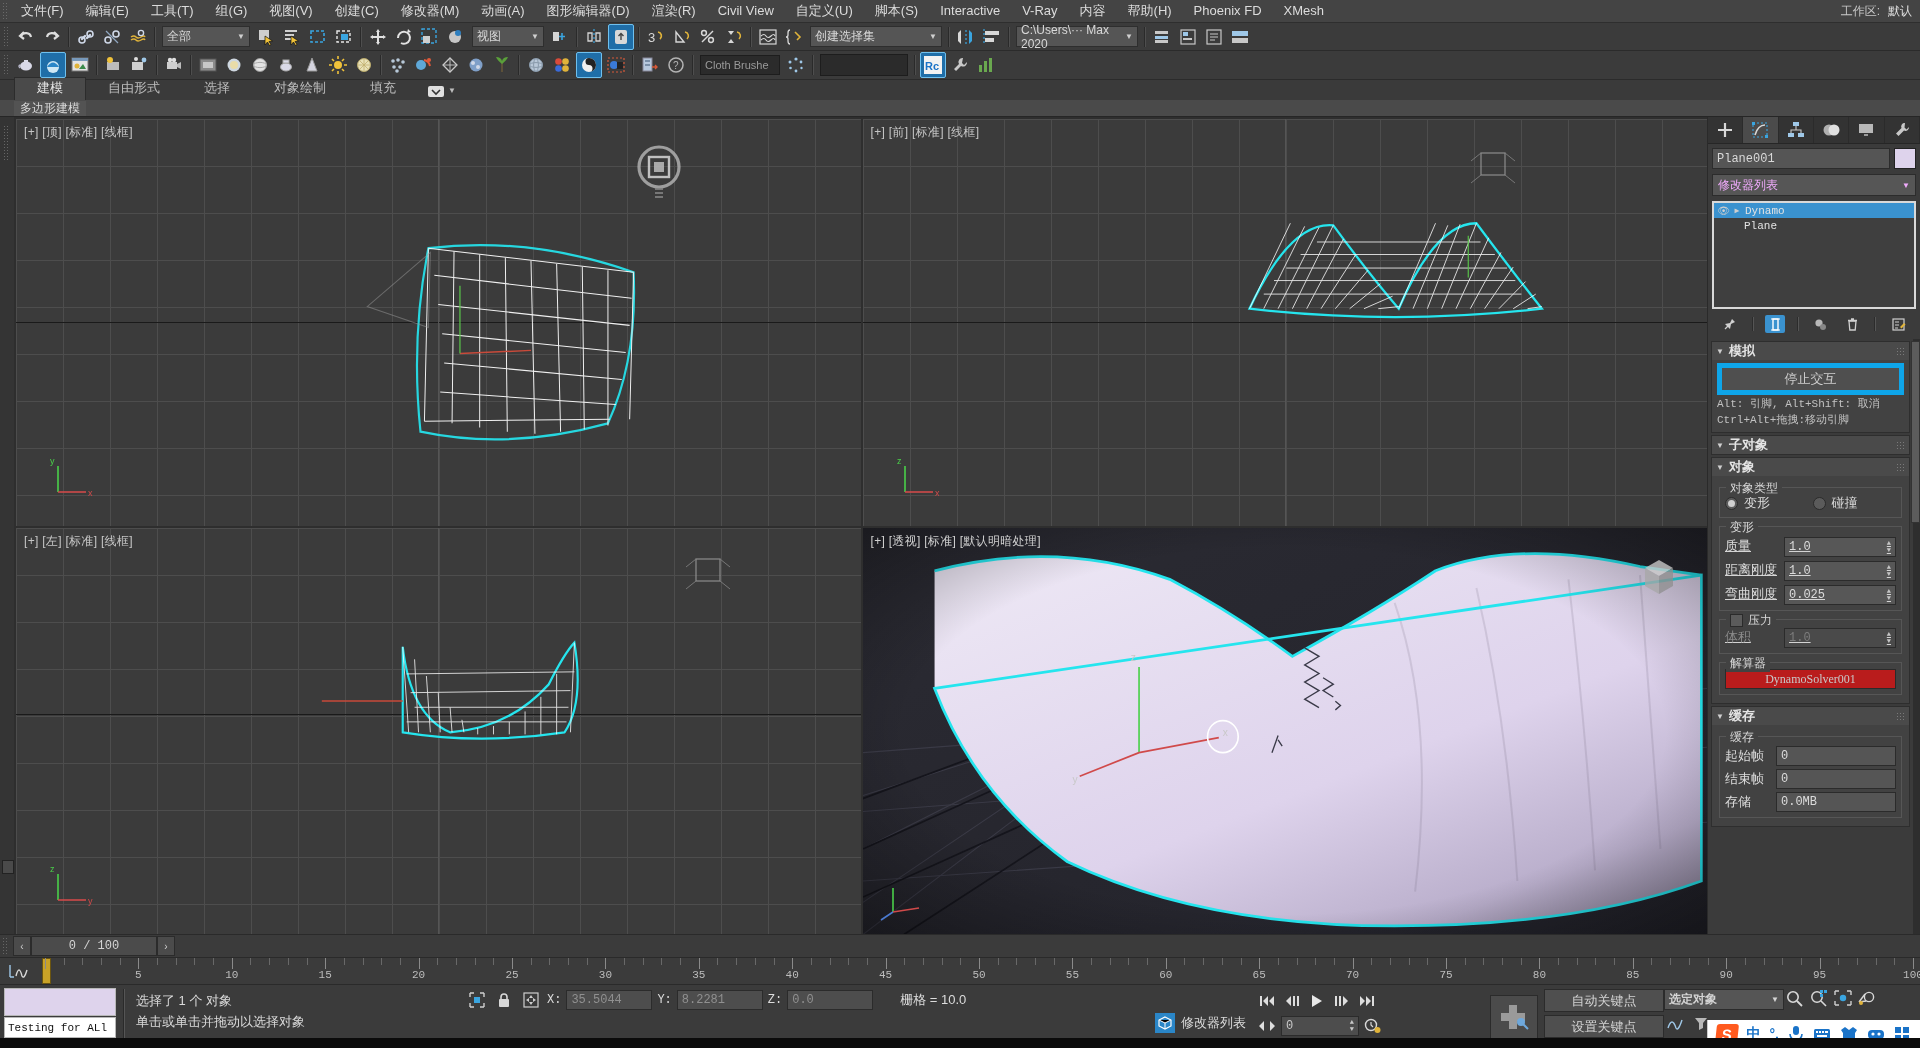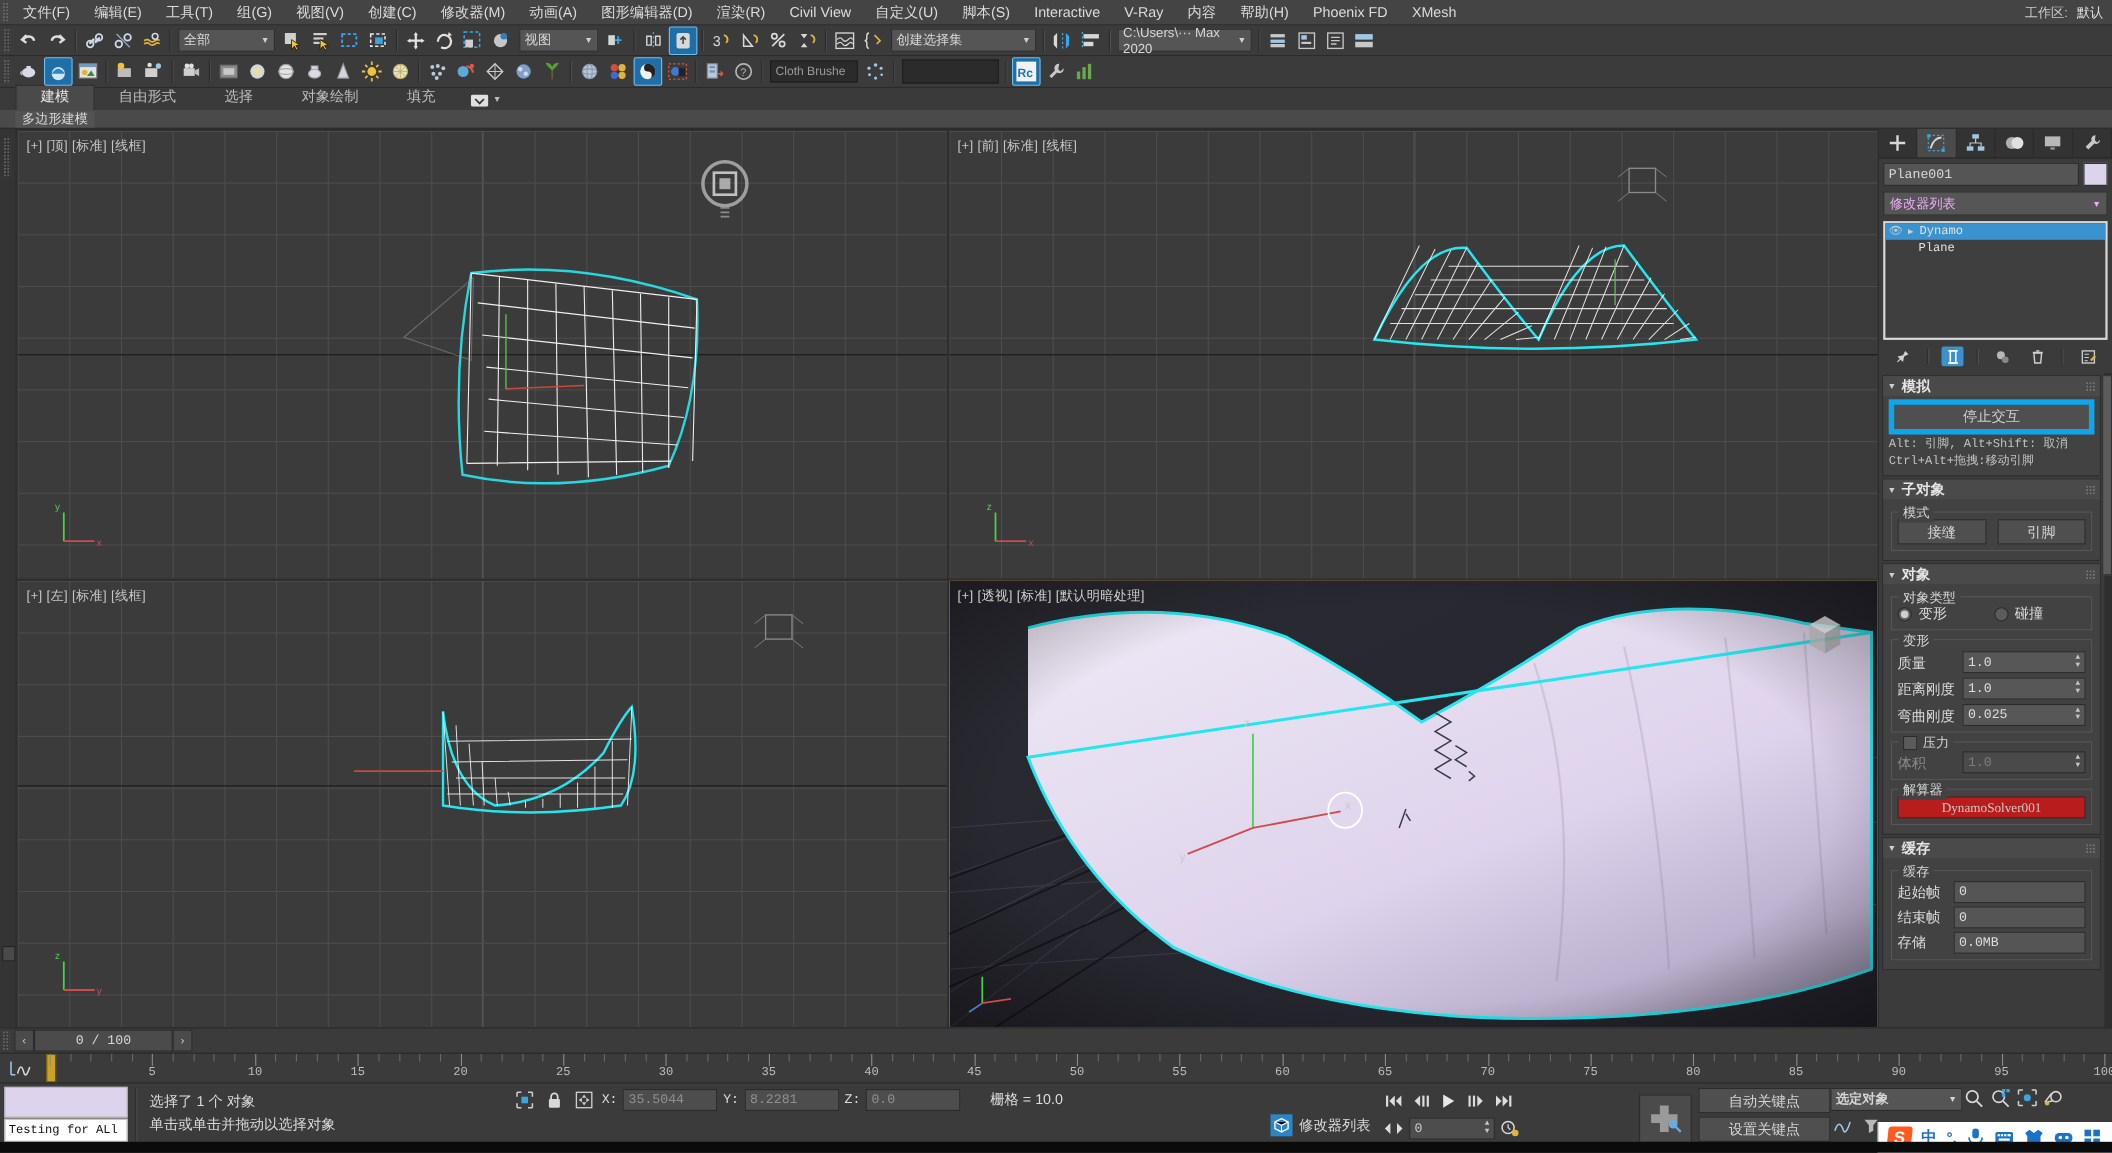--- a/index.html
+++ b/index.html
@@ -120,21 +120,21 @@
         font-family:"Liberation Mono","DejaVu Sans Mono",monospace;}
   .group{border:1px solid #565656;margin:8px 2px 3px 2px;padding:6px 5px 5px 5px;position:relative;}
   .group>.gl{position:absolute;top:-8px;left:6px;background:#424242;padding:0 4px;font-size:12px;color:#d8d8d8;}
   .btnrow{display:flex;gap:10px;}
   .btnrow .b{flex:1 1 0;height:21px;background:#4f4f4f;border:1px solid #2b2b2b;display:flex;
              align-items:center;justify-content:center;font-size:13px;color:#d4d4d4;}
   .radiorow{display:flex;align-items:center;gap:4px;}
   .radiorow .half{flex:1 1 0;display:flex;align-items:center;gap:6px;font-size:13px;color:#dcdcdc;}
   .rad{width:11px;height:11px;border-radius:50%;background:#5b5b5b;border:1px solid #2b2b2b;position:relative;}
   .rad.on:after{content:"";position:absolute;inset:2px;border-radius:50%;background:#cfcfcf;}
-  .frow{display:flex;align-items:flex-end;margin-top:4px;gap:5px;}
+  .frow{display:flex;align-items:flex-start;margin-top:4px;gap:5px;text-decoration:underline;}
   .frow .fl{width:54px;font-size:13px;color:#dcdcdc;}
   .spin{flex:1 1 auto;height:18px;background:#575757;border:1px solid #2b2b2b;display:flex;align-items:center;
         padding:0 4px;font-size:12px;color:#dcdcdc;
         font-family:"Liberation Mono","DejaVu Sans Mono",monospace;}
   .spin .ar{margin-left:auto;font-size:7px;line-height:7px;color:#c6c6c6;text-align:center;}
   .spin.dis{background:#4a4a4a;color:#7d7d7d;}
   .chk{width:11px;height:11px;background:#5b5b5b;border:1px solid #2b2b2b;}
   .fieldfull{height:18px;background:#b91c1c;border:1px solid #2b2b2b;display:flex;align-items:center;
       justify-content:center;font-size:12px;color:#c9c9c9;font-family:Liberation Serif, serif;}
   .frow2{display:flex;align-items:center;margin-top:3px;gap:5px;}
@@ -976,29 +976,20 @@
             <div class="hint">Alt: 引脚, Alt+Shift: 取消</div>
             <div class="hint">Ctrl+Alt+拖拽:移动引脚</div>
           </div>
         </div>
 
         <div class="rollout">
           <div class="ro-head">
             <span class="tri">▼</span>
             <span>子对象</span>
             <span class="dots"></span>
-          </div>
-          <div class="ro-body">
-            <div class="group">
-              <span class="gl">模式</span>
-              <div class="btnrow">
-                <div class="b">接缝</div>
-                <div class="b">引脚</div>
-              </div>
-            </div>
           </div>
         </div>
 
         <div class="rollout">
           <div class="ro-head">
             <span class="tri">▼</span>
             <span>对象</span>
             <span class="dots"></span>
           </div>
           <div class="ro-body">

